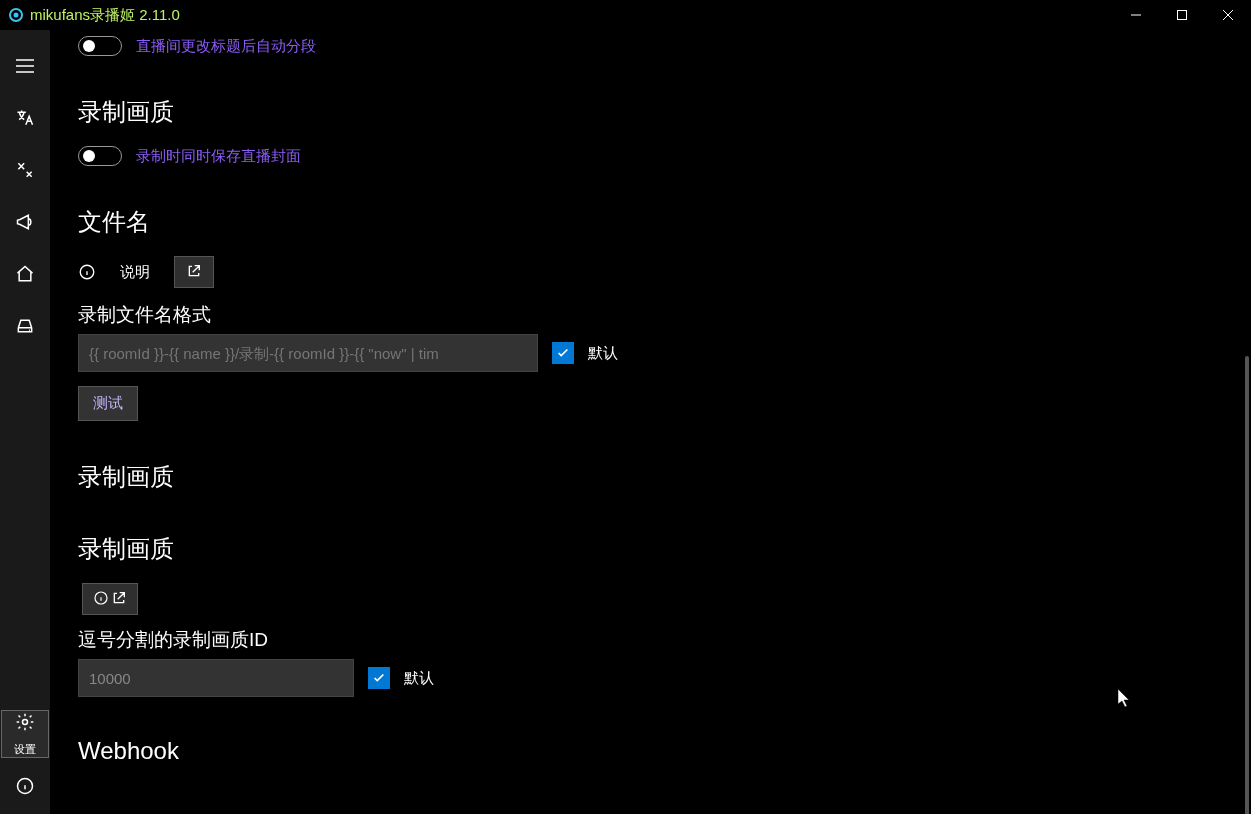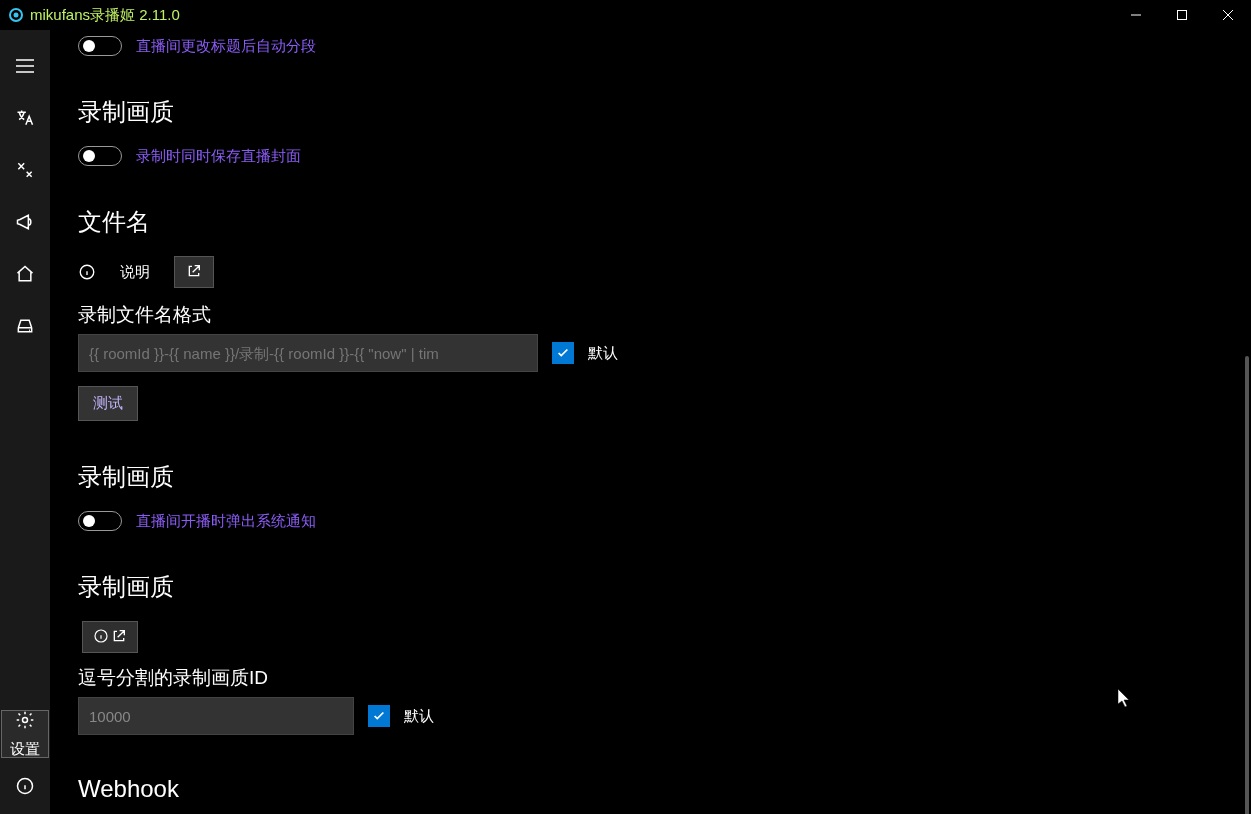--- a/index.html
+++ b/index.html
@@ -53,21 +53,21 @@
     display: flex; flex-direction: column;
     align-items: center; justify-content: center;
     color: #fff;
     margin-bottom: 4px;
   }
   .sidebar-item.selected {
     border: 1px solid #666;
     background: #2a2a2a;
   }
   .sidebar-item .icon { width: 20px; height: 20px; display:flex; align-items:center; justify-content:center; }
-  .sidebar-label { font-size: 15px; margin-top: 10px; }
+  .sidebar-label { font-size: 11px; margin-top: 10px; }
 
   .content-wrapper {
     flex: 1;
     position: relative;
     overflow: hidden;
   }
   .content {
     position: absolute;
     left: 0; right: 0; top: 0; bottom: 0;
     overflow-y: auto;
@@ -311,26 +311,20 @@
           <div class="checkbox">
             <svg viewBox="0 0 16 16">
                 <path d="M3 8l3 3 7-7" stroke="#fff" stroke-width="2" fill="none"></path>
               </svg>
           </div>
           <span class="checkbox-label">默认</span>
         </div>
         <button class="btn">测试</button>
 
         <h2 class="section-title">录制画质</h2>
-        <div class="toggle-row">
-          <div class="toggle">
-              <div class="knob"></div>
-            </div>
-          <span class="toggle-label">直播间开播时弹出系统通知</span>
-        </div>
 
         <h2 class="section-title">录制画质</h2>
         <div style="margin-bottom:12px;margin-left:4px">
           <div class="icon-btn combo">
             <span>
               <svg width="16" height="16" viewBox="0 0 24 24" fill="none" stroke="#fff" stroke-width="1.8">
                   <circle cx="12" cy="12" r="9"></circle>
                   <path d="M12 8v.01M12 11v5"></path>
                 </svg>
             </span>

